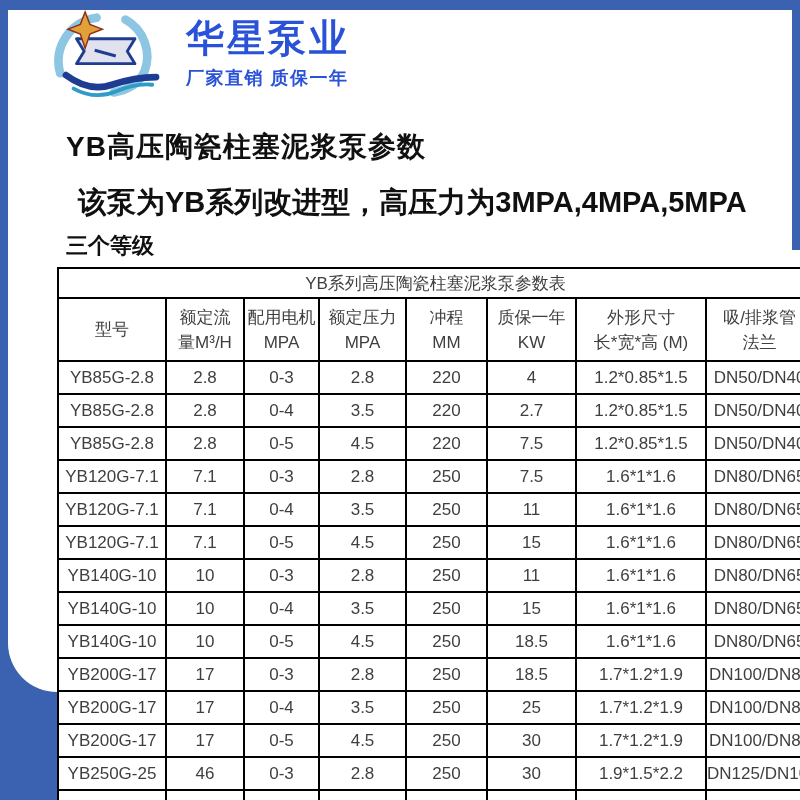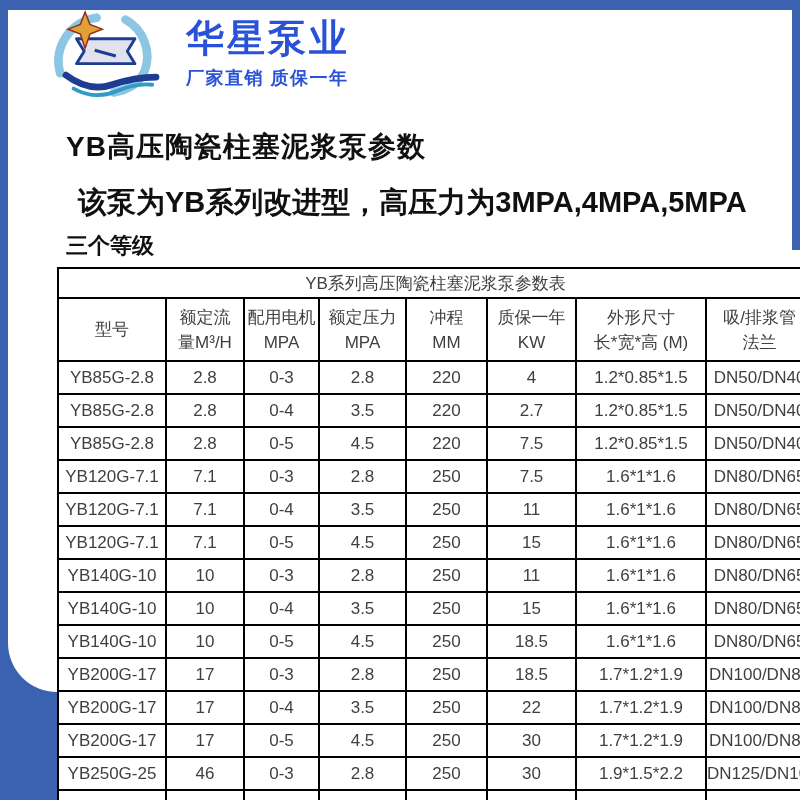--- a/index.html
+++ b/index.html
@@ -211,21 +211,21 @@
         <td>18.5</td>
         <td>1.7*1.2*1.9</td>
         <td>DN100/DN80</td>
       </tr>
       <tr class="data-row">
         <td>YB200G-17</td>
         <td>17</td>
         <td>0-4</td>
         <td>3.5</td>
         <td>250</td>
-        <td>22</td>
+        <td>25</td>
         <td>1.7*1.2*1.9</td>
         <td>DN100/DN80</td>
       </tr>
       <tr class="data-row">
         <td>YB200G-17</td>
         <td>17</td>
         <td>0-5</td>
         <td>4.5</td>
         <td>250</td>
         <td>30</td>

